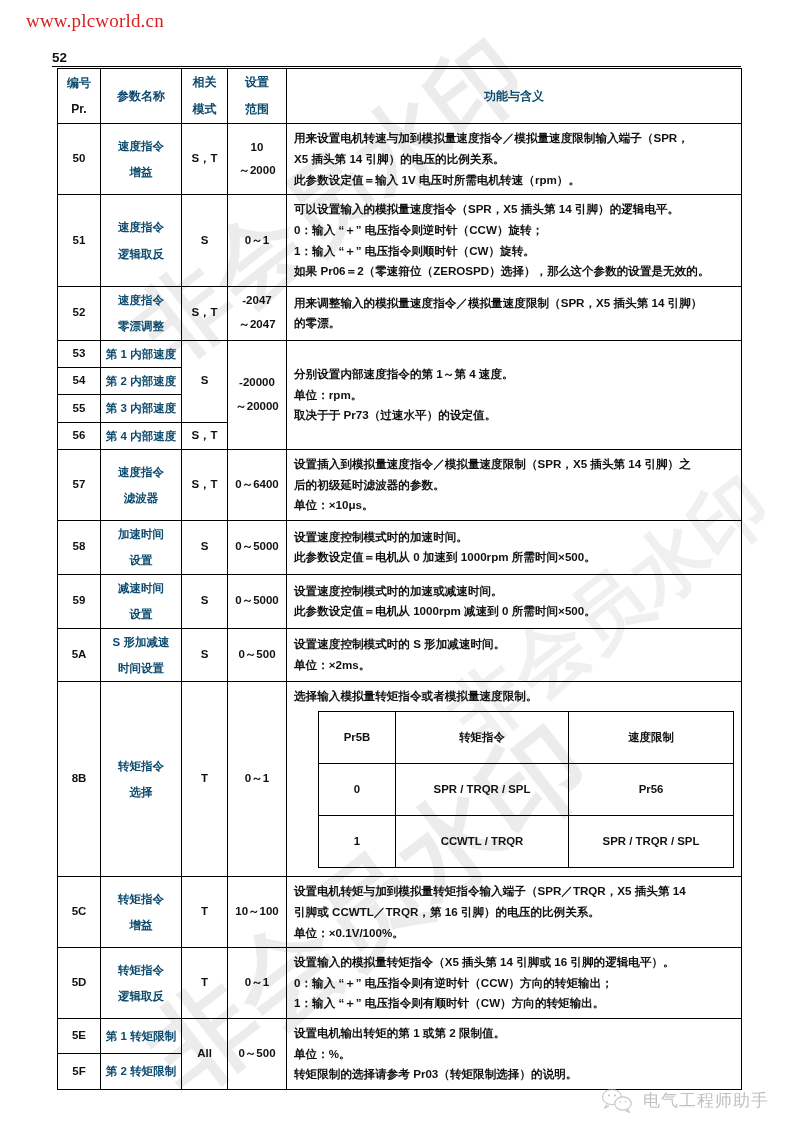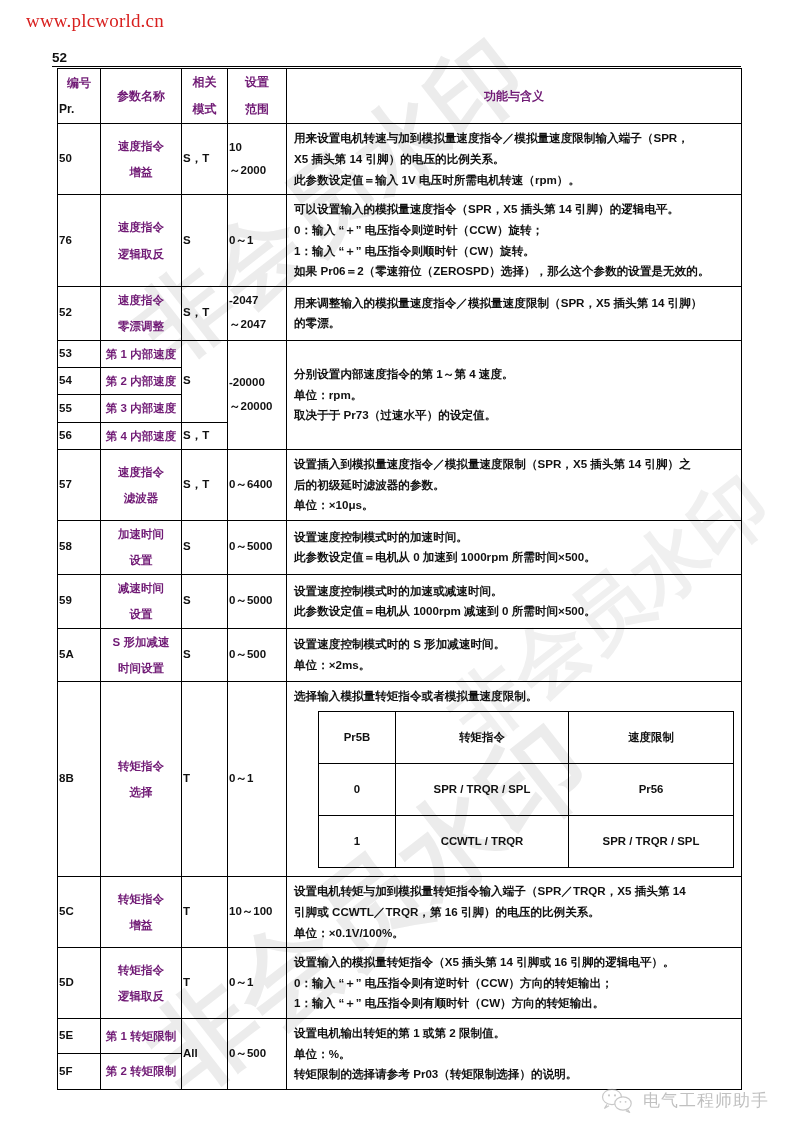--- a/index.html
+++ b/index.html
@@ -98,35 +98,35 @@
     padding: 0;
     background: transparent;
   }
   table.param td.c-pr      { width: 42px;  }
   table.param td.c-name    { width: 80px;  }
   table.param td.c-mode    { width: 45px;  }
   table.param td.c-range   { width: 58px;  }
   table.param td.c-func    { width: 454px; }
 
   .cc {
-    text-align: left;
+    text-align: center;
     font-family: "Liberation Sans", "DejaVu Sans", sans-serif;
     font-size: 11.5px;
     font-weight: bold;
     line-height: 1.55;
     color: #111;
     padding: 3px 1px;
   }
   .cc-cn {
     text-align: center;
     font-family: "Liberation Sans", "DejaVu Sans", sans-serif;
     font-size: 11.5px;
     font-weight: bold;
     line-height: 1.6;
-    color: #701a75;
+    color: #0c4a6e;
     padding: 4px 2px;
   }
   .fn {
     text-align: left;
     font-family: "Liberation Sans", "DejaVu Sans", sans-serif;
     font-size: 11.6px;
     font-weight: bold;
     line-height: 1.78;
     color: #111;
     padding: 4px 6px 4px 7px;
@@ -241,21 +241,21 @@
         <div class="fn">
           <p>用来设置电机转速与加到模拟量速度指令／模拟量速度限制输入端子（SPR，</p>
           <p>X5 插头第 14 引脚）的电压的比例关系。</p>
           <p>此参数设定值＝输入 1V 电压时所需电机转速（rpm）。</p>
         </div>
       </td>
     </tr>
 
     <tr>
       <td class="c-pr">
-        <div class="cc">76</div>
+        <div class="cc">51</div>
       </td>
       <td class="c-name">
         <div class="cc-cn">速度指令</div>
         <div class="cc-cn">逻辑取反</div>
       </td>
       <td class="c-mode">
         <div class="cc">S</div>
       </td>
       <td class="c-range">
         <div class="cc">0～1</div>

